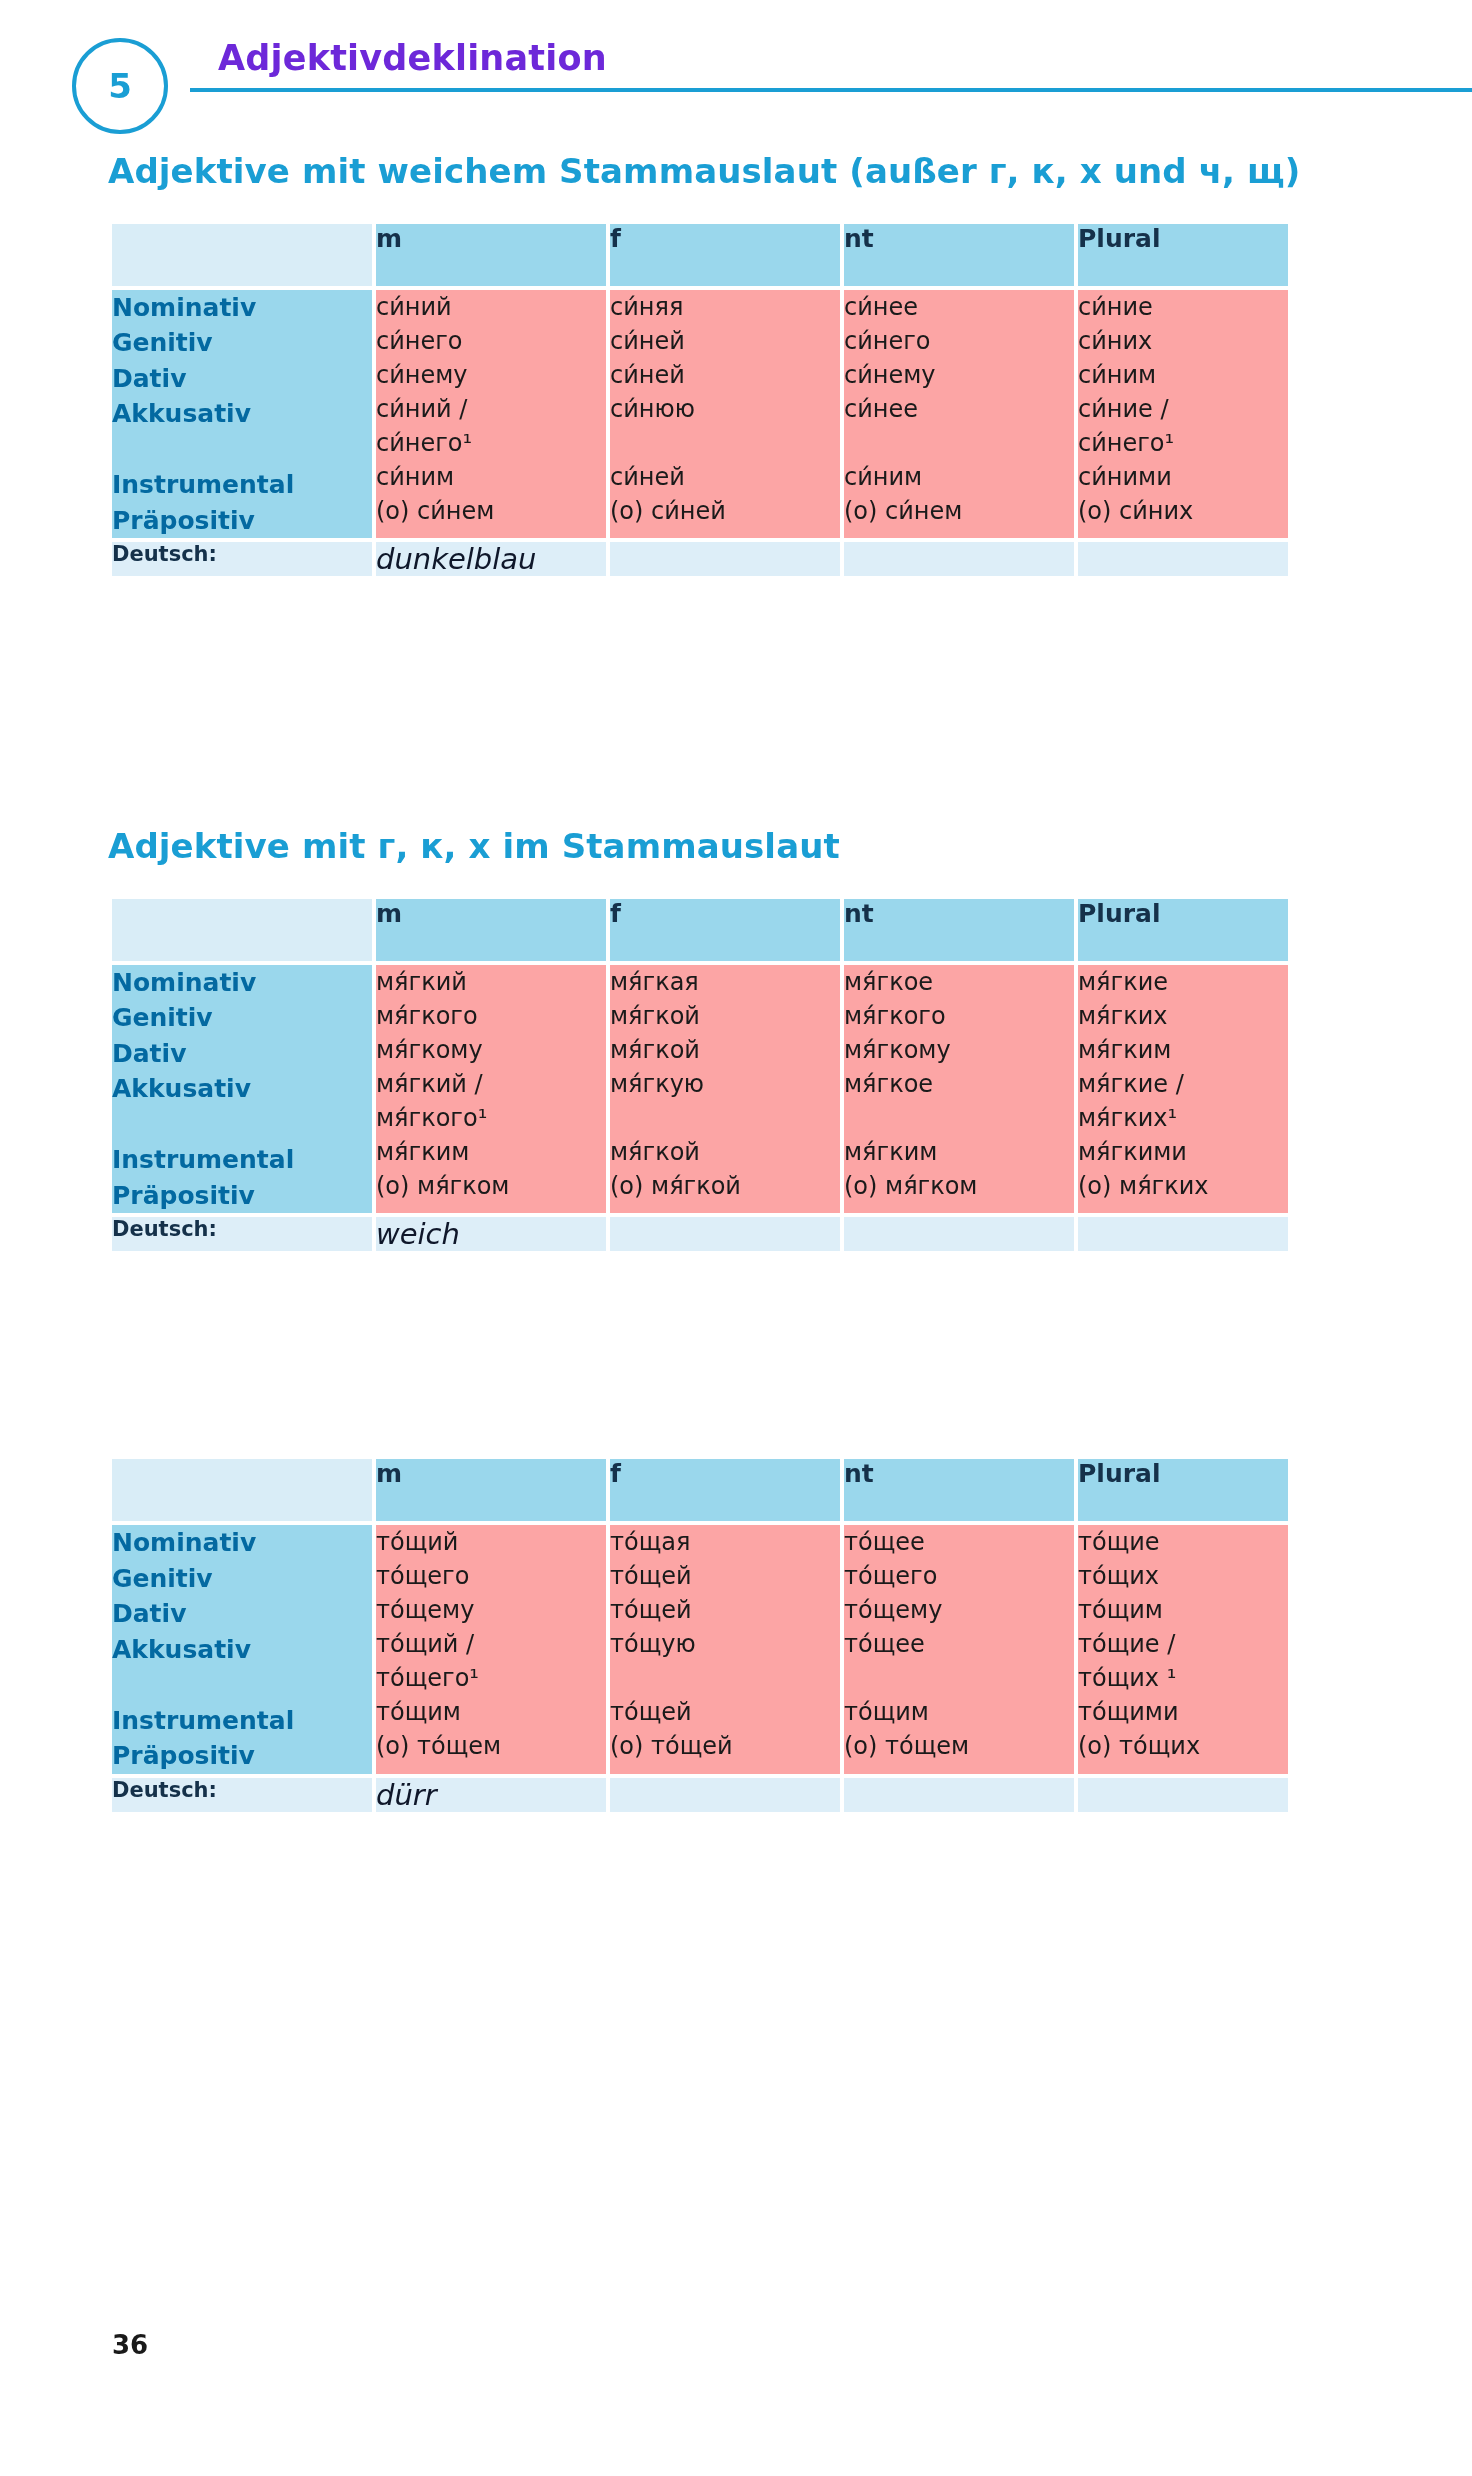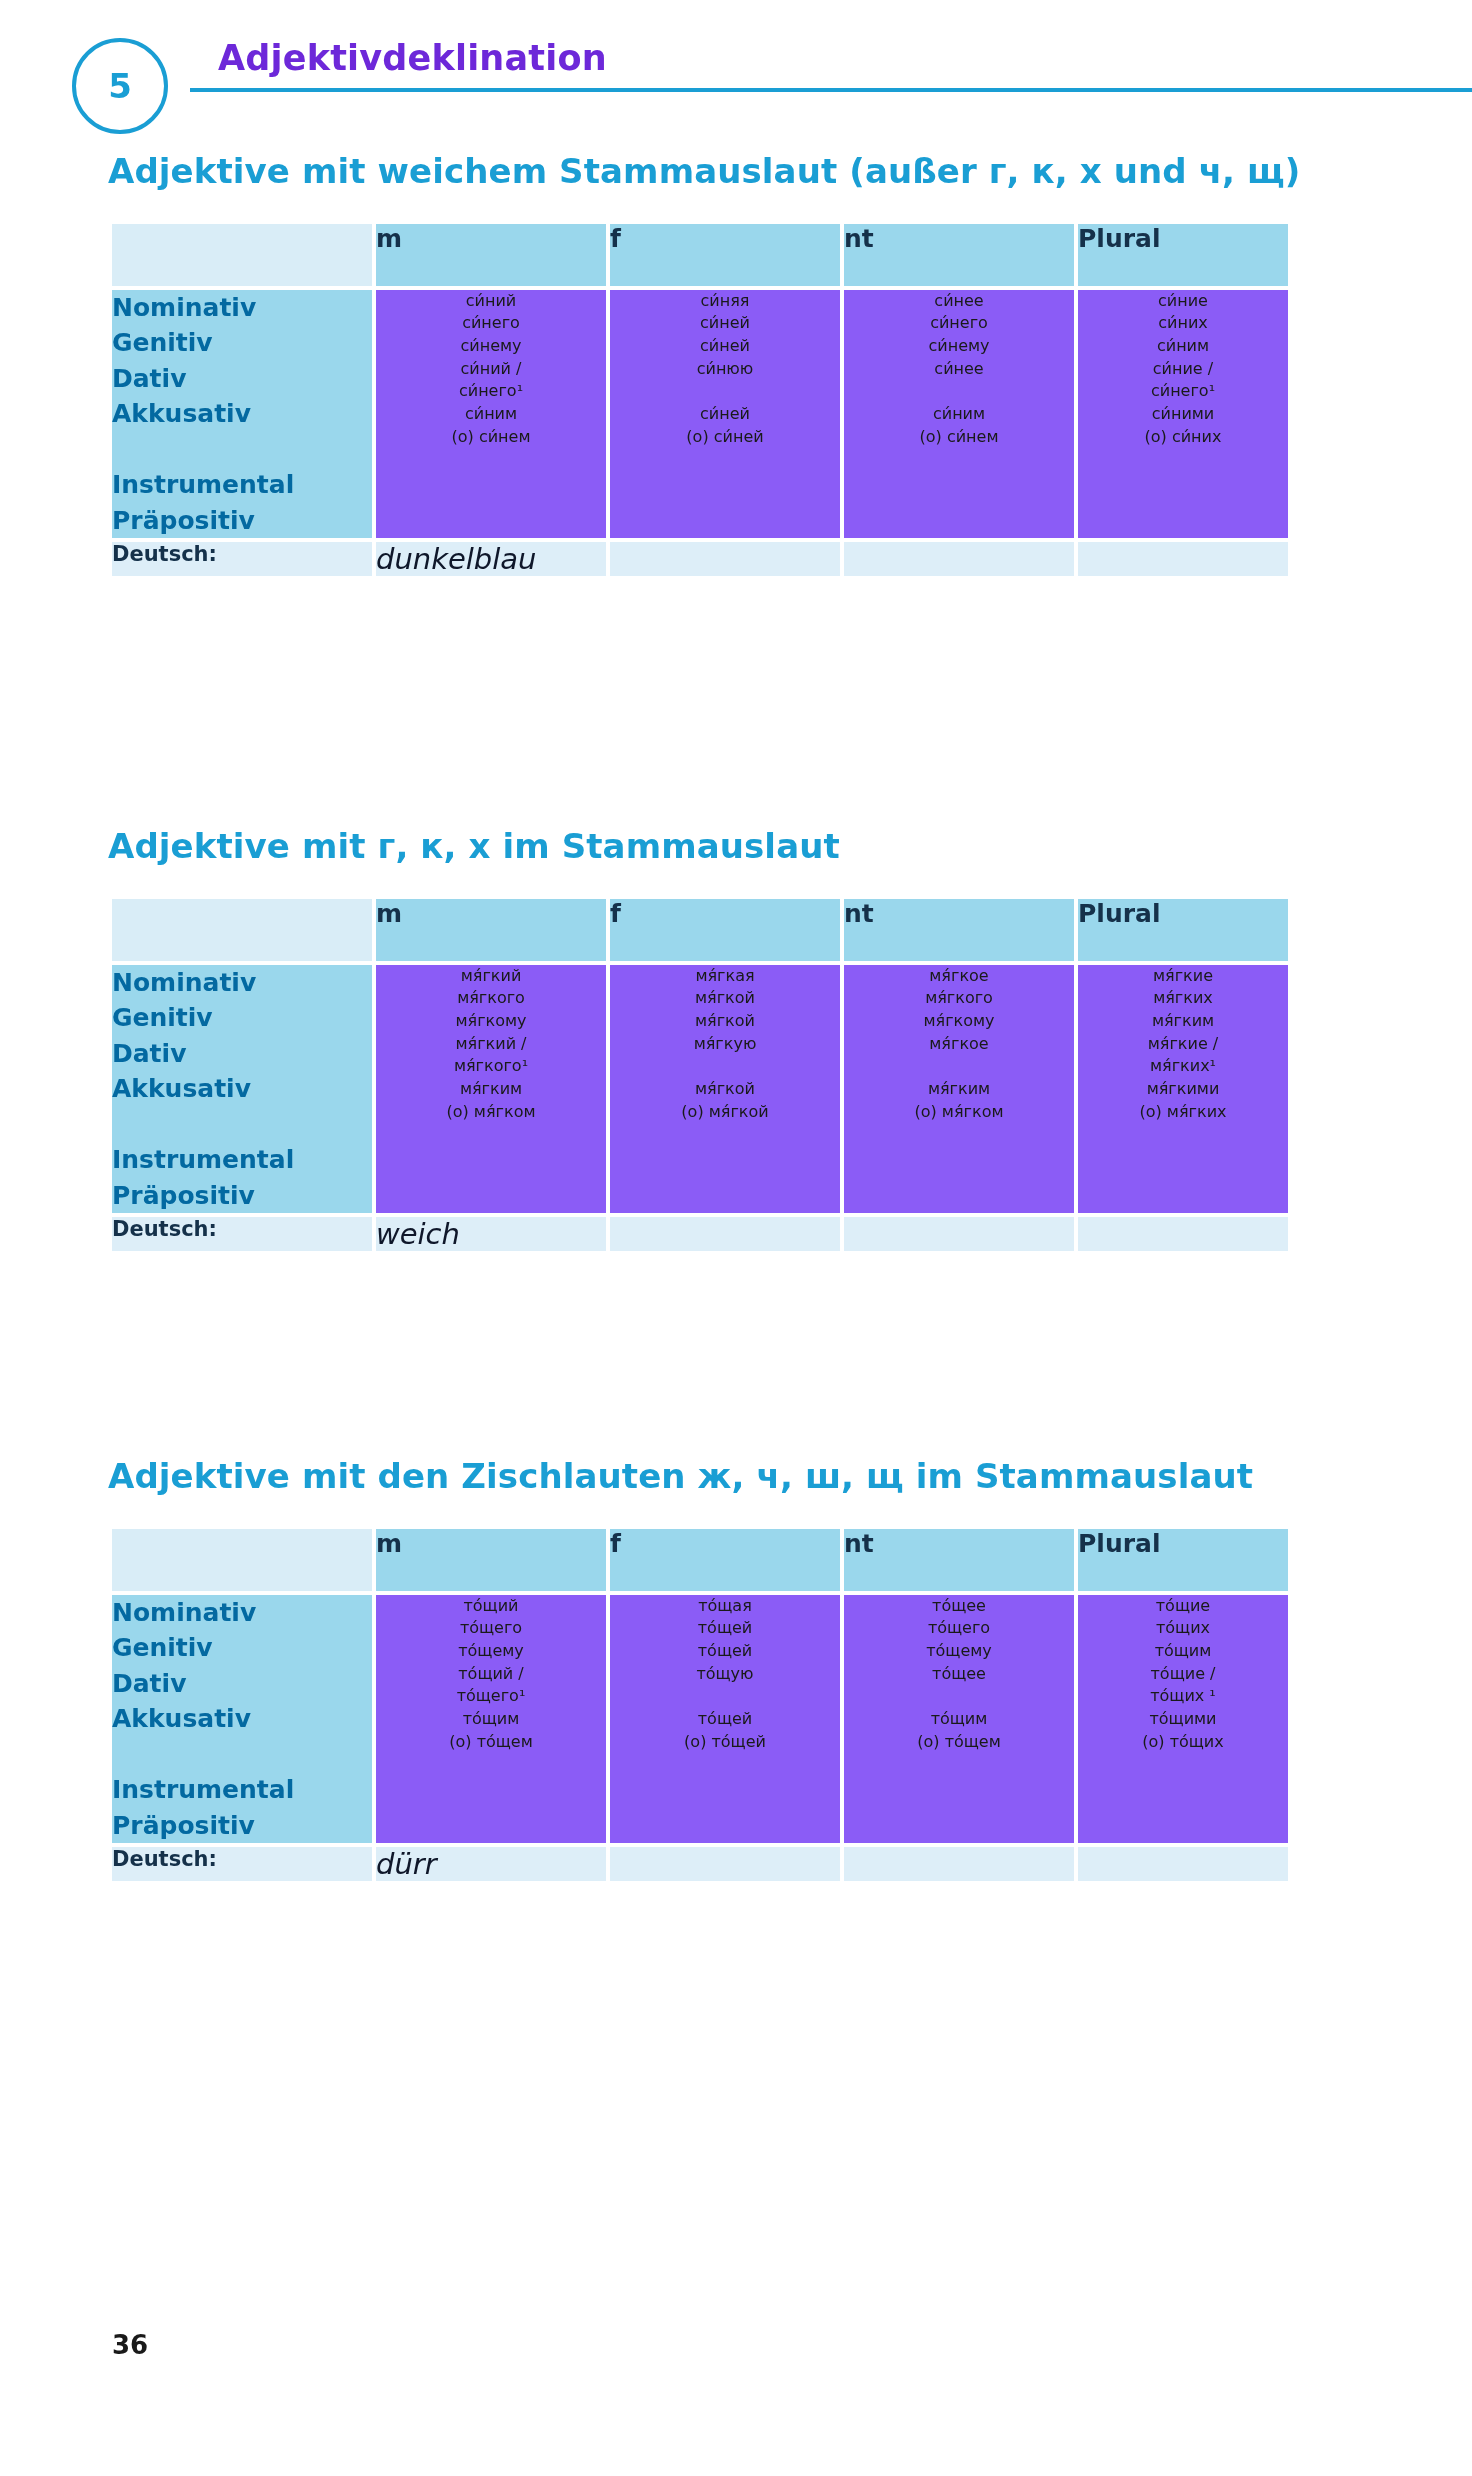--- a/index.html
+++ b/index.html
@@ -114,28 +114,27 @@
     background: #9ad7ec;
     padding: 16px 0 18px 18px;
     box-sizing: border-box;
     font-size: 25px;
     font-weight: bold;
     color: #0369a1;
     line-height: 1.42;
     white-space: pre-line;
   }
   .form-cell {
-    background: #8b5cf6;
+    background: #fca5a5;
     padding: 16px 0 18px 18px;
     box-sizing: border-box;
-    font-size: 16px;
+    font-size: 24px;
     color: #1a1a1a;
     line-height: 1.42;
     white-space: pre-line;
-    text-align: center;
   }
   .de-label {
     background: #ddeef8;
     padding: 14px 0 16px 18px;
     box-sizing: border-box;
     font-size: 21px;
     font-weight: bold;
     color: #15314a;
   }
   .de-value {
@@ -304,22 +303,20 @@
           <td class="de-value">weich</td>
           <td class="de-empty">&nbsp;</td>
           <td class="de-empty">&nbsp;</td>
           <td class="de-empty">&nbsp;</td>
         </tr>
       </tbody>
     </table>
   </div>
 
   <div class="section" style="top: 1455px;">
-    <h2 class="section-title">Adjektive mit den Zischlauten ж, ч, ш, щ
-im Stammauslaut</h2>
     <table class="decl">
       <colgroup>
           <col class="c0">
           <col class="c1">
           <col class="c2">
           <col class="c3">
           <col class="c4">
         </colgroup>
       <thead>
         <tr>

